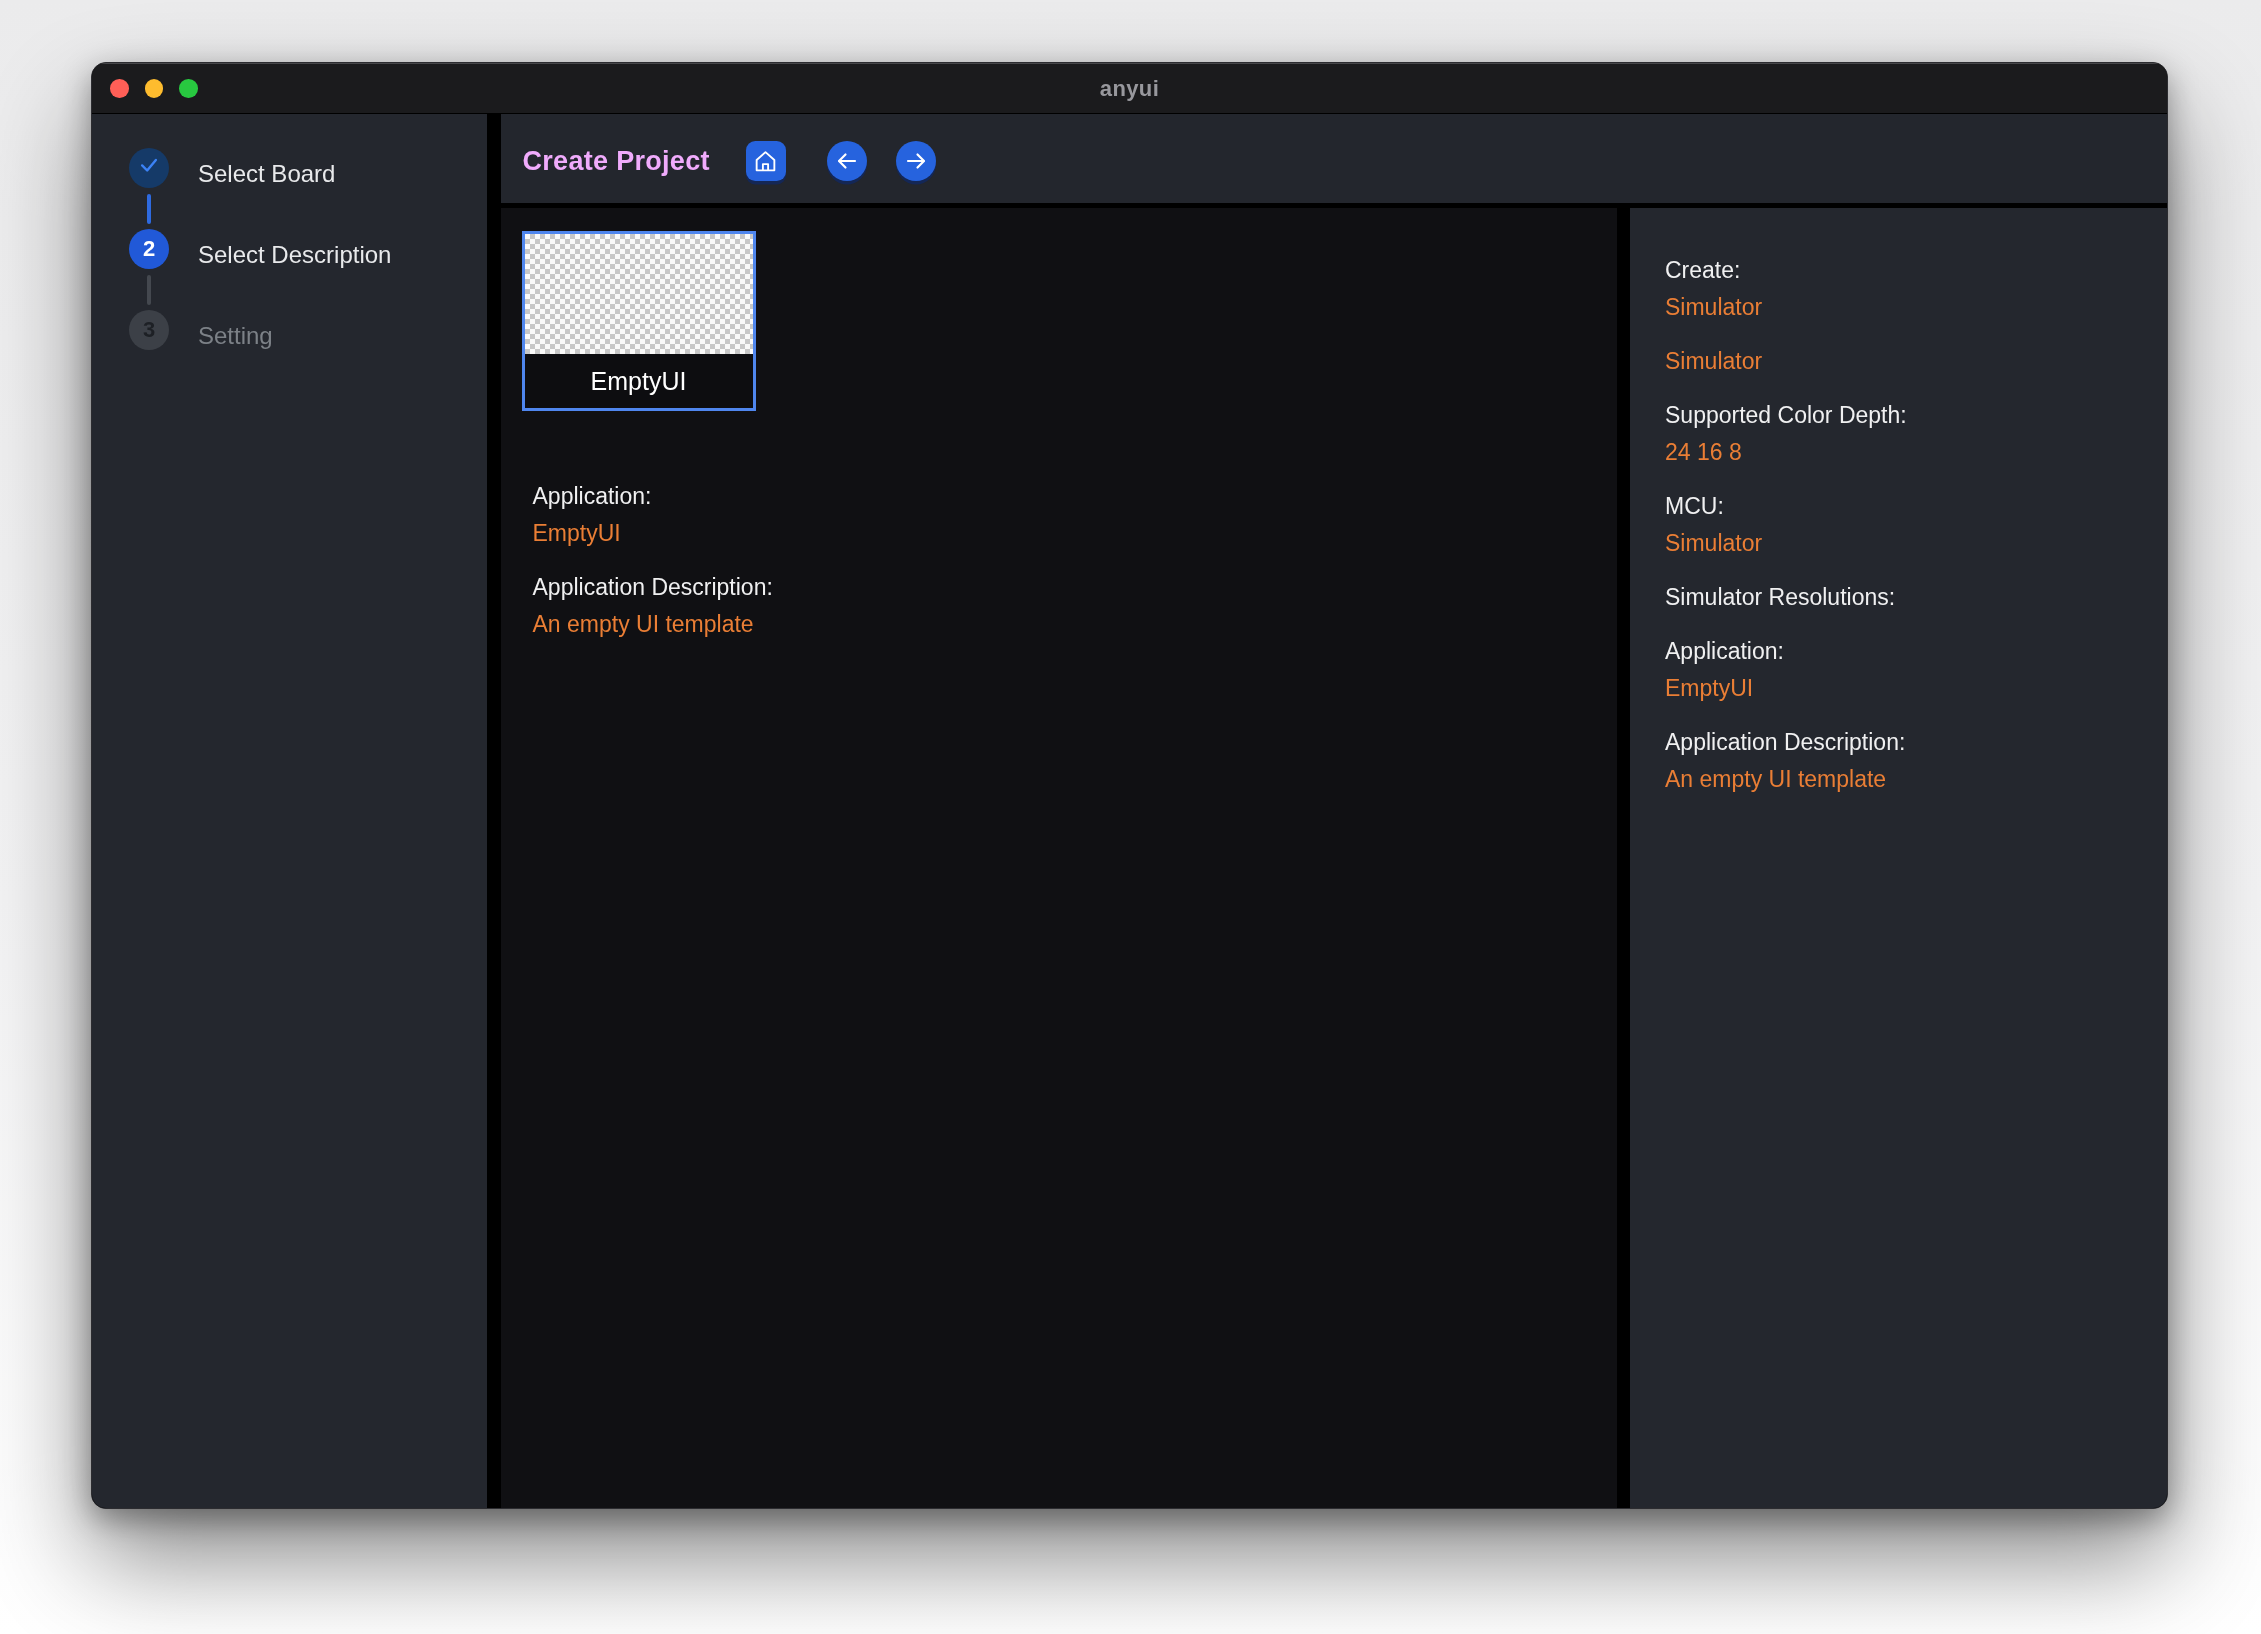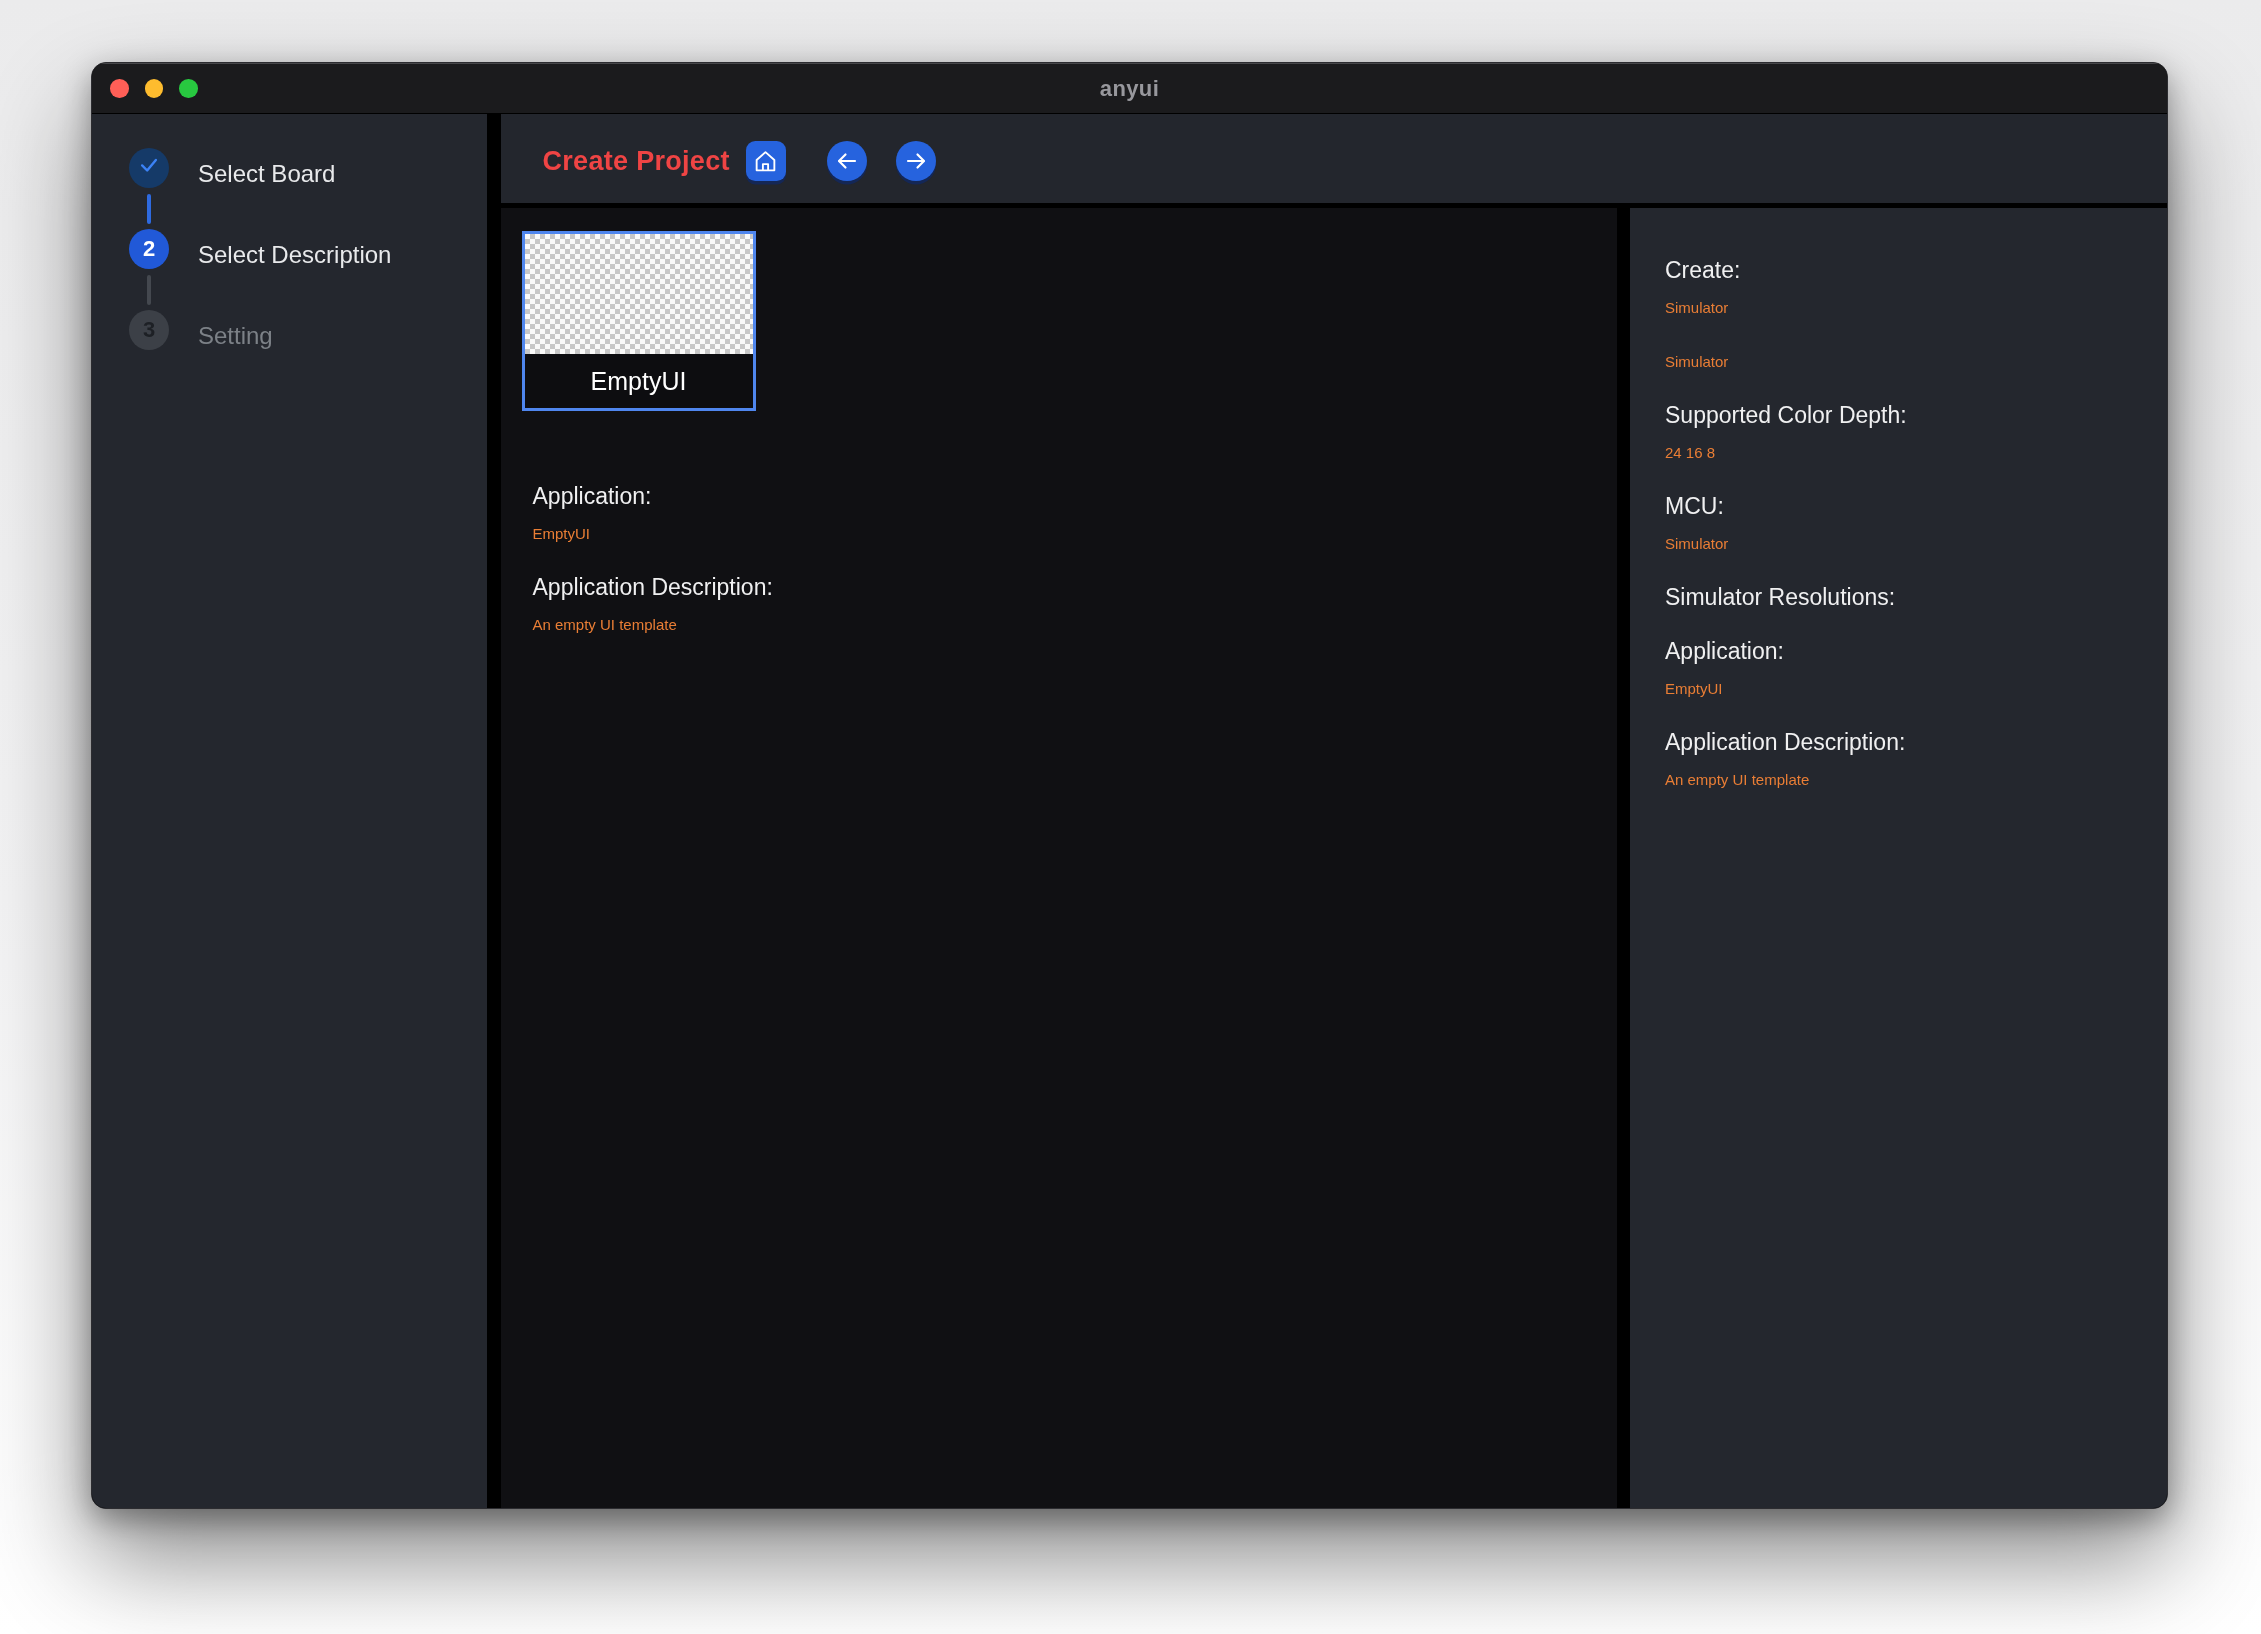--- a/index.html
+++ b/index.html
@@ -57,23 +57,23 @@
   .step-circle.pending   { background:#3c4047; color:#1d2025; }
   .step-label { margin-left:29px; font-size:24px; color:#e8e9eb; }
   .step-label.pending { color:#7c8187; }
   .connector-box { height:41px; display:flex; align-items:center; }
   .connector { width:4.2px; height:30px; border-radius:2.5px; margin-left:55px; }
   .connector.done { background:#2e6ae0; }
   .connector.todo { background:#44484f; }
 
   
   .page-title {
-    position:absolute; left:42px; top:0; height:94px;
+    position:absolute; left:22px; top:0; height:94px;
     display:flex; align-items:center;
-    font-size:27px; font-weight:600; color:#ef4444; letter-spacing:0.3px;
+    font-size:27px; font-weight:600; color:#f0abfc; letter-spacing:0.3px;
   }
   .hbtn {
     position:absolute; top:27px; width:40px; height:40px; border:none; cursor:pointer;
     background:#2663de; display:flex; align-items:center; justify-content:center;
     box-shadow: 0 3.4px 0 rgba(10,40,120,.55);
   }
   .hbtn svg { display:block; }
   .btn-home { left:245px; border-radius:9.3px; }
   .btn-back { left:326px; border-radius:50%; }
   .btn-fwd  { left:395px; border-radius:50%; }
@@ -92,21 +92,21 @@
   }
   .card-name {
     height:54px; flex:0 0 54px; display:flex; align-items:center; justify-content:center;
     font-size:25px; color:#ffffff; background:#0d0d10;
   }
 
   
   .details { position:absolute; left:32px; top:270px; }
   .detail-group { margin-bottom:17px; }
   .detail-label { font-size:23px; line-height:37px; color:#f0f0f1; }
-  .detail-value { font-size:15px; line-height:37px; color:#ea7e35; }
+  .detail-value { font-size:23px; line-height:37px; color:#ea7e35; }
 </style>
 </head>
 <body>
 
 <div class="window">
 
   <div class="titlebar">
     <div class="traffic">
       <div class="light" style="background:#ff5f57"></div>
       <div class="light" style="background:#febc2e"></div>

